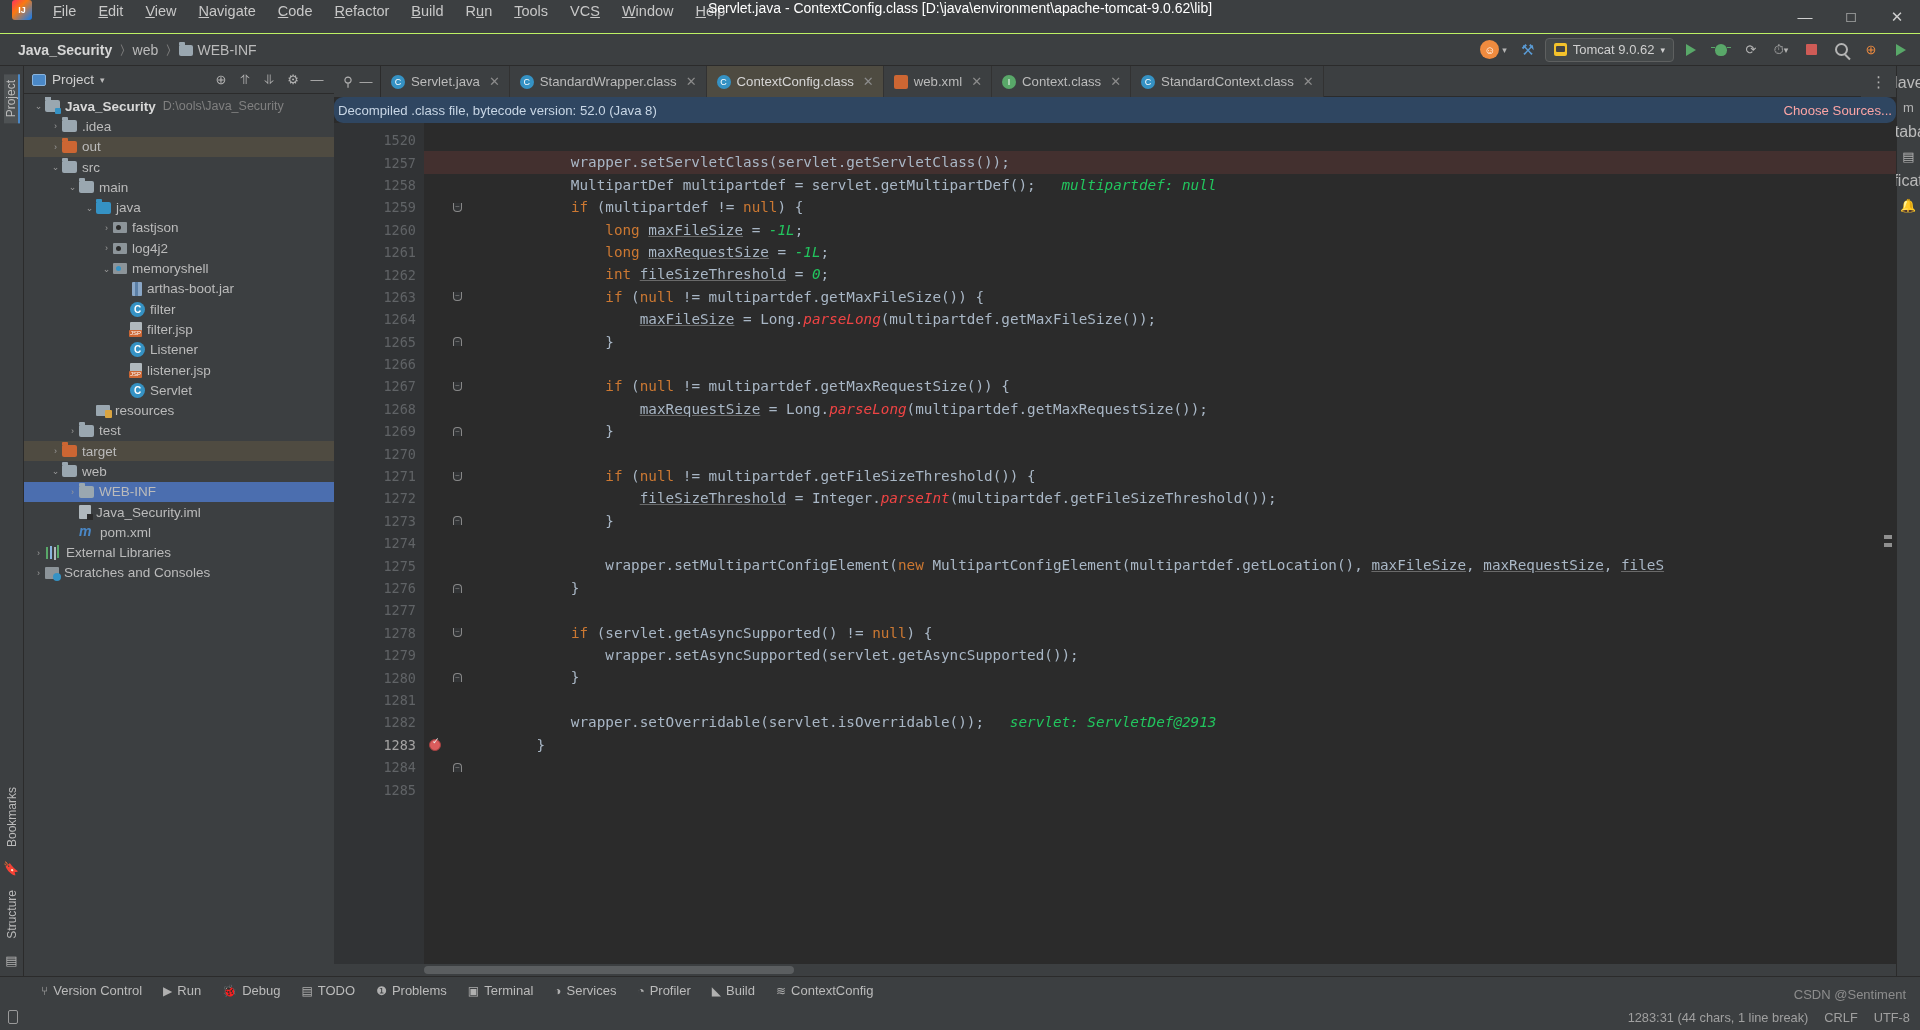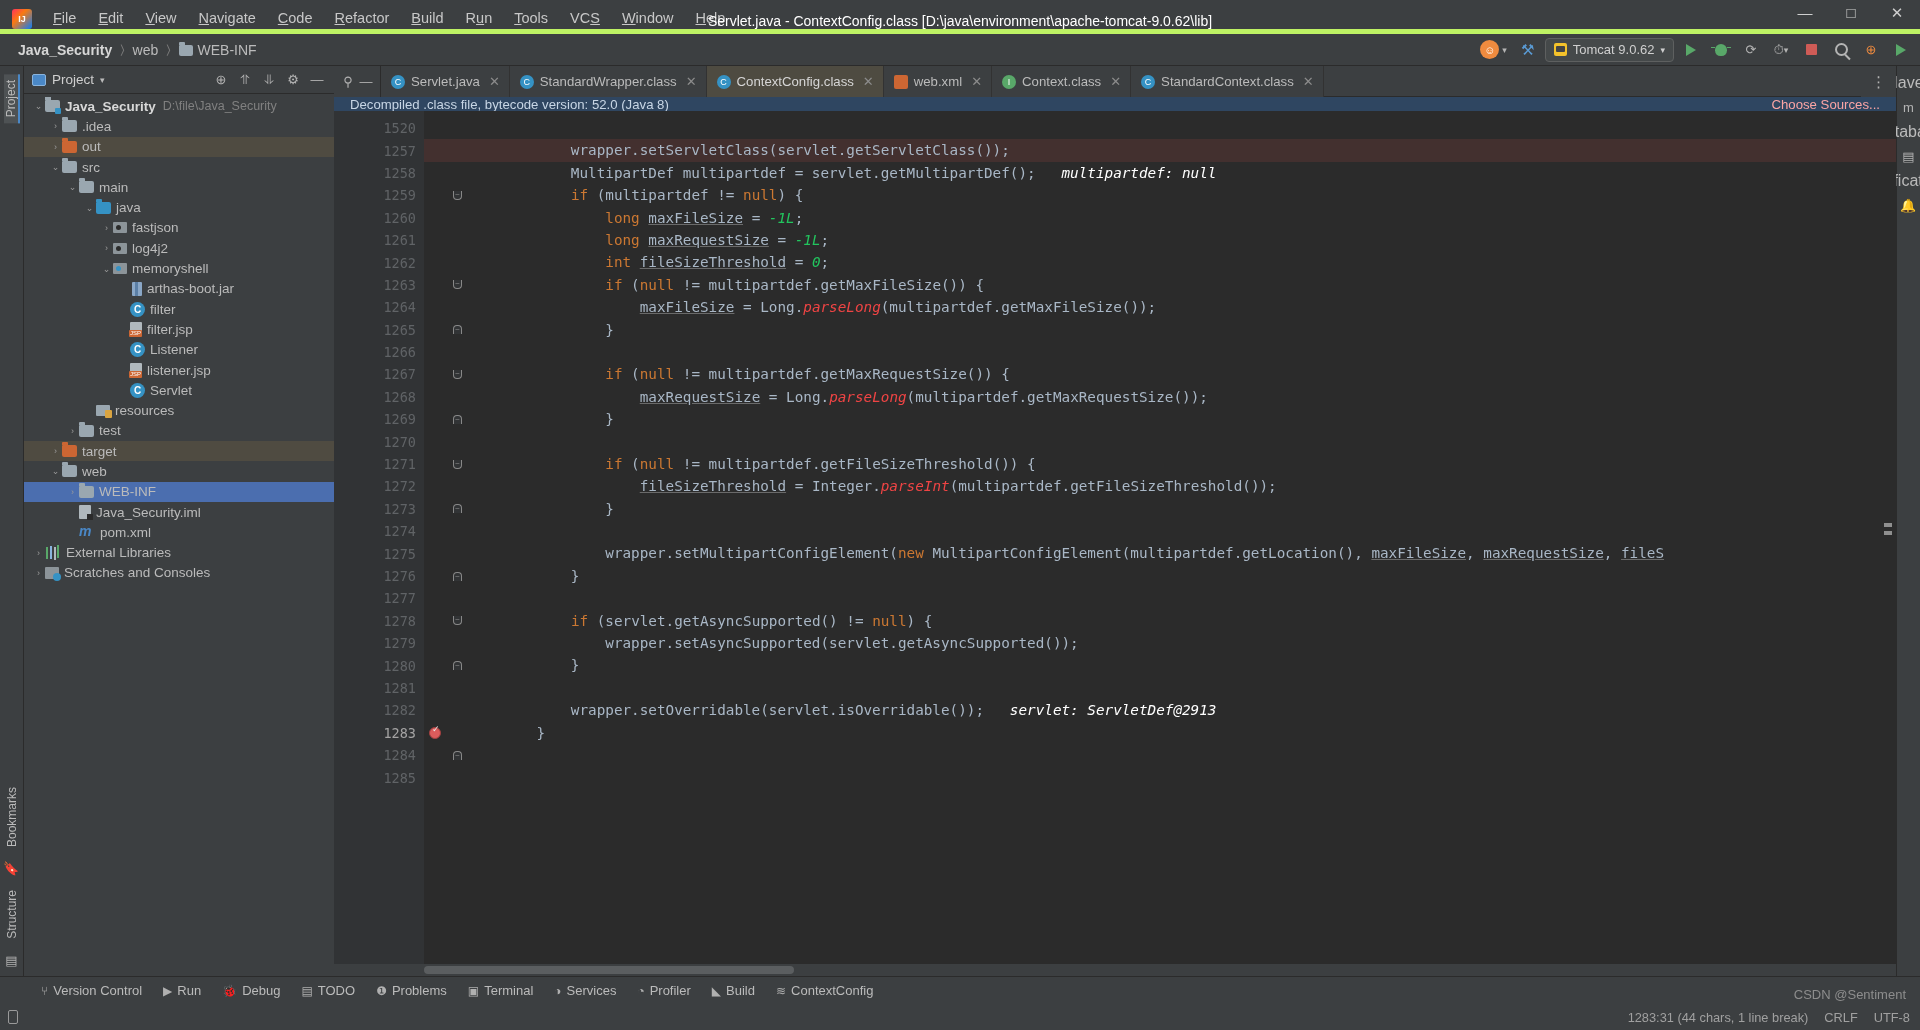--- a/index.html
+++ b/index.html
@@ -7,22 +7,22 @@
     width: 1920px; height: 1030px;
     background: #3c3f41;
     font-family: "Liberation Sans", sans-serif;
     overflow: hidden;
     color: #bbbbbb;
   }
   #app { position: relative; width: 1920px; height: 1030px; display: flex; flex-direction: column; }
 
   
   .titlebar {
-    height: 34px; background: #3c3f41; display: flex; align-items: flex-end;
-    border-bottom: 5px solid #bef264; flex: none; position: relative;
+    height: 34px; background: #3c3f41; display: flex; align-items: flex-start;
+    border-bottom: 1px solid #bef264; flex: none; position: relative;
   }
   .ij-logo {
     width: 20px; height: 20px; margin: 0 10px 0 12px; border-radius: 3px;
     background: linear-gradient(135deg,#fe315d 0%,#f97a12 38%,#087cfa 100%);
     position: relative; flex: none;
   }
   .ij-logo::after{
     content:"IJ"; position:absolute; left:0; top:0; right:0; bottom:0;
     font-size:9px; color:#fff; display:flex; align-items:center; justify-content:center;
     font-family:"Liberation Sans",sans-serif; font-weight:bold;
@@ -168,22 +168,22 @@
   }
   .tab.active { background: #4e4b41; color: #d6d6d6; }
   .tab .x { color: #8c8c8c; font-size: 13px; margin-left: 3px; }
   .tab-spacer { flex: 1; border-bottom: 1px solid #2b2b2b; background:#3c3f41;}
   .tabs-gear { display:flex; align-items:center; padding: 0 10px; color:#b4b4b4; font-size:15px; background:#3c3f41;}
   .ic-tab { width:14px;height:14px;border-radius:50%;background:#3592c4;color:#fff;font-size:9px;display:flex;align-items:center;justify-content:center;flex:none;}
   .ic-tab.green{background:#59a869;}
   .ic-tab.xml{background:#cc6633;border-radius:2px;}
 
   .notice-bar {
-    height: 14px; background: #2f4661; display: flex; align-items: center;
-    padding: 0 16px; font-size: 13.2px; color: #c8d6e5; flex: none;
+    height: 26px; background: #2f4661; display: flex; align-items: center;
+    padding: 0 4px; font-size: 13.2px; color: #c8d6e5; flex: none; border-radius: 9px;
   }
   .notice-bar .link { margin-left: auto; color: #fca5a5; }
 
   .code-wrap { flex: 1; display: flex; min-height: 0; position: relative; background: #2b2b2b; overflow:hidden;}
   .gutter {
     width: 90px; background: #313335; flex: none; position: relative; padding-top: 6px;
   }
   .gline { height: 22.4px; display: flex; align-items: center; justify-content: flex-end; padding-right: 8px; position: relative;}
   .gnum { color: #606366; font-size: 13.5px; font-family: "DejaVu Sans Mono", monospace; }
   .gnum.cur { color: #a4a3a3; }
@@ -203,21 +203,21 @@
   .cline {
     height: 22.4px; line-height: 22.4px; white-space: pre; font-size: 14.3px;
     font-family: "DejaVu Sans Mono", monospace; color: #a9b7c6; padding-left: 78px;
   }
   .cline.bp-hl { background: #43302f; margin-left:-90px; padding-left:168px; }
   .cline.sel-hl { background: #2f5182; margin-left:-90px; padding-left:168px; box-shadow: inset 3px 0 0 #4a88c7;}
   .kw { color: #cc7832; }
   .num { color: #22c55e; font-style: italic; }
   .fld { color: #9876aa; }
   .sta { color: #ef4444; font-style: italic; }
-  .hint { color: #ffffff; font-style: italic; }
+  .hint { color: #22c55e; font-style: italic; }
   .und { text-decoration: underline; text-decoration-color:#6a6a6a; }
 
   .hscroll-track { height: 12px; background: #3c3f41; flex:none; position: relative;}
   .hscroll-thumb { position: absolute; top: 2px; height: 8px; background: #5b5e60; border-radius: 4px; }
   .vmark { position:absolute; right:4px; width:8px; height:4px; background:#8f8f8f; }
 
   
   .tool-bar {
     height: 28px; background: #3c3f41; border-top: 1px solid #2b2b2b;
     display: flex; align-items: center; padding: 0 6px 0 32px; gap: 3px; flex: none;
@@ -325,21 +325,21 @@
           <div class="pp-btn">⥥</div>
           <div class="pp-btn">⚙</div>
           <div class="pp-btn">—</div>
         </div>
       </div>
       <div class="tree" id="tree">
           <div class="trow" style="padding-left: 8px;">
             <span class="arr">⌄</span>
             <span class="ic module"></span>
             <span class="tlabel bold">Java_Security</span>
-            <span class="tpath">D:\file\Java_Security</span>
+            <span class="tpath">D:\ools\Java_Security</span>
           </div>
           <div class="trow" style="padding-left: 25px;">
             <span class="arr">›</span>
             <span class="ic folder"></span>
             <span class="tlabel">.idea</span>
           </div>
           <div class="trow exc" style="padding-left: 25px;">
             <span class="arr">›</span>
             <span class="ic folder orange"></span>
             <span class="tlabel">out</span>

